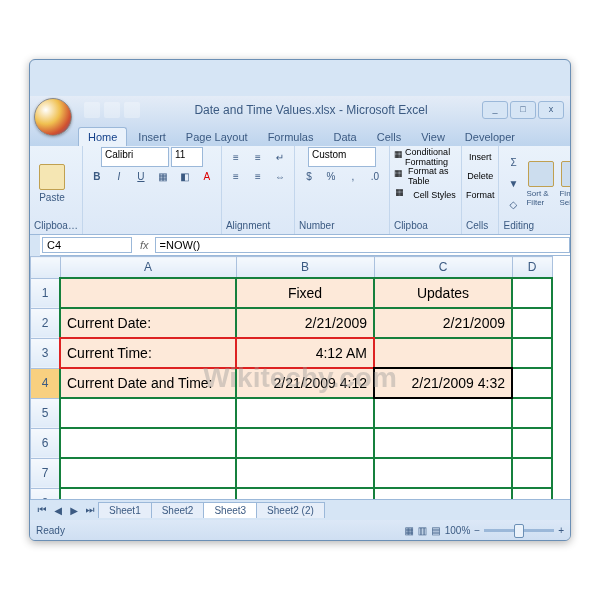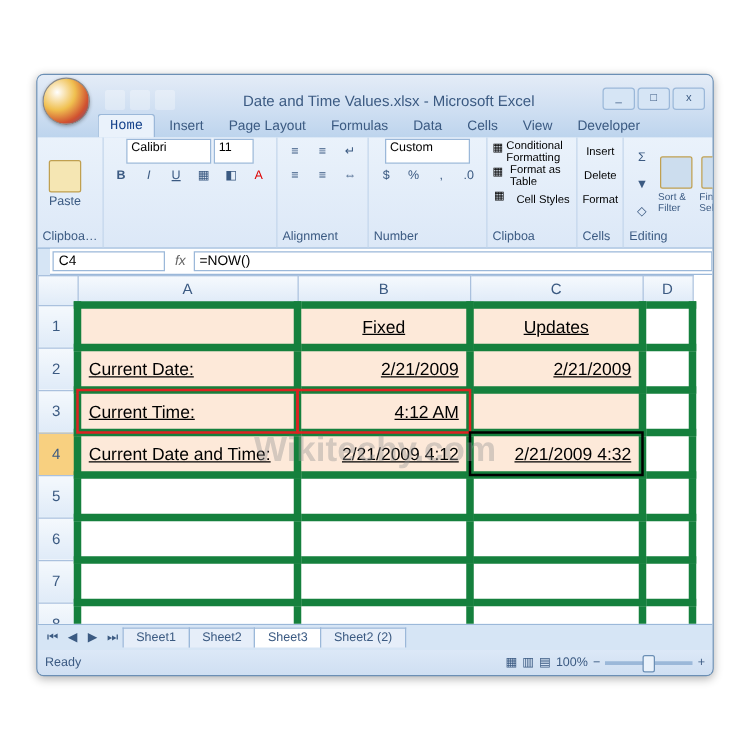--- a/index.html
+++ b/index.html
@@ -1,47 +1,47 @@
 <!DOCTYPE html>
 <html><head>
 <meta charset="utf-8">
 <style>
 body { margin: 0; padding: 0; font-family: "Segoe UI", Tahoma, sans-serif; background: #fff; display: flex; align-items: center; justify-content: center; height: 600px; }
 .window { width: 540px; height: 480px; border: 1px solid #6b8fb5; border-radius: 6px; overflow: hidden; box-shadow: 0 2px 8px rgba(0,0,0,0.3); display: flex; flex-direction: column; background: #d6e5f5; position: relative; }
-.titlebar { height: 28px; background: linear-gradient(to bottom, #e4ecf7 0%, #cfdff2 100%); display: flex; align-items: flex-end; padding: 0 6px; position: relative; }
+.titlebar { height: 28px; background: linear-gradient(to bottom, #e4ecf7 0%, #cfdff2 100%); display: flex; align-items: center; padding: 0 6px; position: relative; margin-top: 36px; }
 .office-btn { width: 36px; height: 36px; border-radius: 50%; background: radial-gradient(circle at 30% 30%, #fff, #f0c050 40%, #d05030 70%, #4060b0); position: absolute; left: 4px; top: 2px; z-index: 10; border: 1px solid #888; box-shadow: 0 1px 3px rgba(0,0,0,0.3); }
 .qat { margin-left: 48px; display: flex; gap: 4px; }
 .qat-btn { width: 16px; height: 16px; background: rgba(255,255,255,0.3); border-radius: 2px; }
 .title-text { flex: 1; text-align: center; font-size: 12px; color: #3b5a82; }
 .win-controls { display: flex; gap: 2px; }
 .win-btn { width: 24px; height: 16px; background: #d6e5f5; border: 1px solid #9bb8d9; border-radius: 3px; font-size: 9px; line-height: 14px; text-align: center; color: #3b5a82; }
 .tabs { height: 22px; display: flex; align-items: flex-end; padding-left: 48px; background: linear-gradient(to bottom, #cfdff2, #bdd4ed); gap: 2px; font-size: 11px; }
 .tab { padding: 3px 9px; color: #3b5a82; cursor: pointer; border-radius: 3px 3px 0 0; }
-.tab.active { background: #eaf2fb; border: 1px solid #9bb8d9; border-bottom: none; color: #15428b; font-family: Liberation Mono, monospace; }
+.tab.active { background: #eaf2fb; border: 1px solid #9bb8d9; border-bottom: none; color: #15428b; }
 .ribbon { height: 88px; background: linear-gradient(to bottom, #eaf2fb 0%, #dce8f7 100%); border-bottom: 1px solid #9bb8d9; display: flex; font-size: 10px; }
 .rgroup { border-right: 1px solid #c3d6ec; padding: 2px 4px; display: flex; flex-direction: column; justify-content: space-between; }
 .rgroup-label { color: #3b5a82; font-size: 10px; padding: 1px 0; }
 .rgroup-body { flex: 1; display: flex; gap: 3px; align-items: center; }
 .big-btn { width: 36px; height: 60px; display: flex; flex-direction: column; align-items: center; justify-content: center; gap: 2px; }
 .big-btn .ico { width: 24px; height: 24px; background: #f5e6b3; border: 1px solid #c0a050; border-radius: 2px; }
 .big-btn .lbl { font-size: 10px; color: #3b5a82; }
 .small-stack { display: flex; flex-direction: column; gap: 1px; }
 .small-row { display: flex; gap: 2px; align-items: center; height: 18px; }
 .combo { border: 1px solid #9bb8d9; background: #fff; font-size: 10px; padding: 1px 3px; height: 16px; }
 .mini-btn { width: 18px; height: 18px; border: 1px solid transparent; display: flex; align-items: center; justify-content: center; font-size: 10px; color: #3b5a82; }
 .formula-bar { height: 20px; background: #ffffff; border-bottom: 1px solid #9bb8d9; display: flex; align-items: center; font-size: 11px; margin-left: 10px; }
 .name-box { width: 80px; border: 1px solid #9bb8d9; background: #fff; padding: 1px 4px; margin: 0 2px; font-size: 11px; }
 .fx { padding: 0 6px; color: #666; font-style: italic; }
 .formula-input { flex: 1; background: #fff; border: 1px solid #9bb8d9; padding: 1px 4px; font-size: 11px; }
 .grid-area { flex: 1; background: #fff; overflow: hidden; position: relative; }
 .sheet { border-collapse: collapse; table-layout: fixed; font-size: 14px; }
 .sheet th { background: linear-gradient(to bottom, #f5f9fd, #e0ebf8); border: 1px solid #aac1de; color: #3b5a82; font-weight: normal; font-size: 12px; }
 .sheet th.col { height: 18px; }
 .sheet th.row { width: 26px; }
-.sheet td { border: 6px solid #15803d; padding: 2px 6px; height: 24px; text-decoration: underline; }
+.sheet td { border: 2px solid #15803d; padding: 2px 6px; height: 24px; }
 .highlight-peach { background: #fde9d9; }
 .red-box { outline: 2.5px solid #d22; outline-offset: -1px; }
 .selected-cell { outline: 2px solid #000; outline-offset: -1px; }
 .col-a { width: 176px; }
 .col-b { width: 138px; }
 .col-c { width: 138px; }
 .col-d { width: 40px; }
 .right { text-align: right; }
 .center { text-align: center; }
 .sheet-tabs { height: 20px; background: #d6e5f5; border-top: 1px solid #9bb8d9; display: flex; align-items: center; font-size: 10px; padding-left: 4px; gap: 0; }

